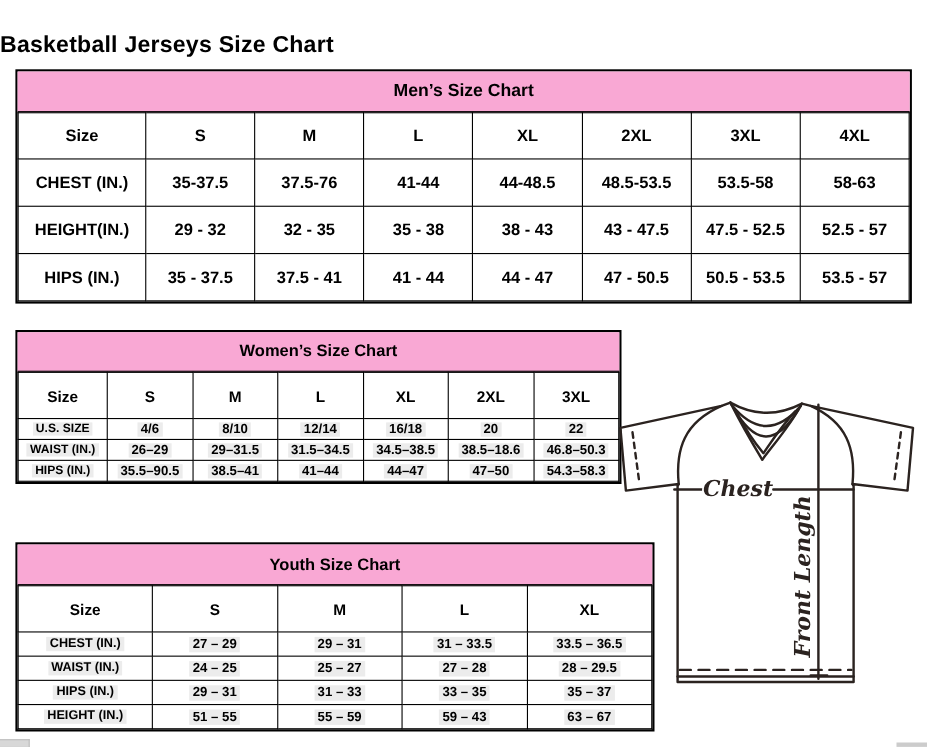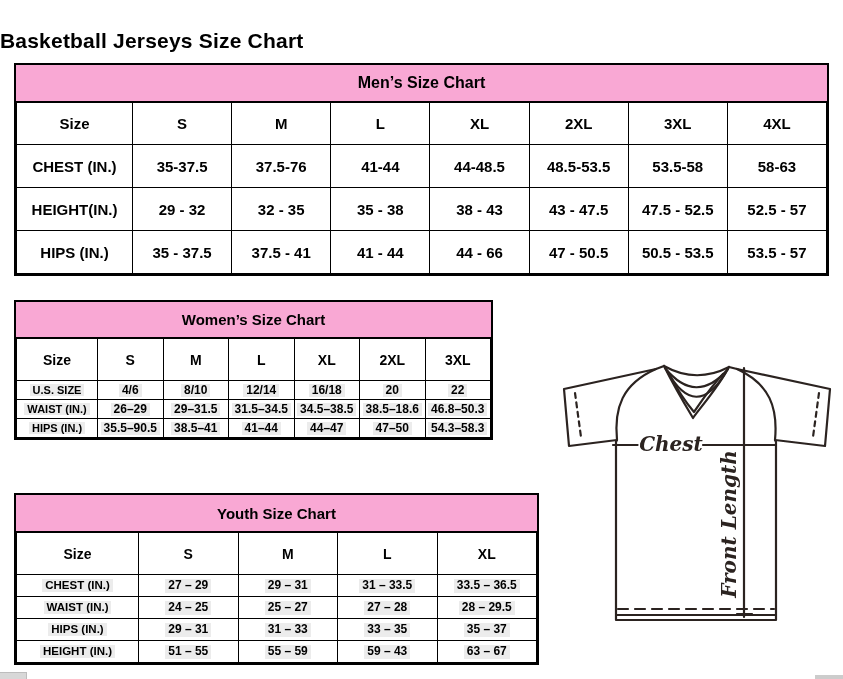--- a/index.html
+++ b/index.html
@@ -29,28 +29,28 @@
     font-weight:bold; padding:0; color:#000;
   }
   
   .men { left:14px; top:63px; width:815px; }
   .men .band { height:36px; font-size:16px; }
   .men thead tr { height:42px; }
   .men tbody tr { height:43px; }
   .men table { font-size:15px; }
   .men thead th:first-child { width:115px; }
   
-  .women { left:14px; top:300px; width:479px; }
+  .women { left:14px; top:300px; width:551px; }
   .women .band { height:35px; font-size:15px; }
   .women thead tr { height:42px; font-size:14px; }
   .women tbody tr { height:19px; font-size:12px; }
   .women tbody th { font-size:11px; }
   .women thead th:first-child { width:80px; }
   
-  .youth { left:14px; top:493px; width:525px; }
+  .youth { left:14px; top:493px; width:581px; }
   .youth .band { height:36px; font-size:15px; }
   .youth thead tr { height:42px; font-size:14px; }
   .youth tbody tr { height:22px; font-size:12px; }
   .youth tbody th { font-size:11.5px; }
   .youth thead th:first-child { width:121px; }
   
   .women tbody span, .youth tbody span {
     background:#ececec; padding:0 3px; display:inline-block; line-height:1.15;
   }
   
@@ -109,21 +109,21 @@
           <td><span>38 - 43</span></td>
           <td><span>43 - 47.5</span></td>
           <td><span>47.5 - 52.5</span></td>
           <td><span>52.5 - 57</span></td>
         </tr>
         <tr>
           <th><span>HIPS (IN.)</span></th>
           <td><span>35 - 37.5</span></td>
           <td><span>37.5 - 41</span></td>
           <td><span>41 - 44</span></td>
-          <td><span>44 - 66</span></td>
+          <td><span>44 - 47</span></td>
           <td><span>47 - 50.5</span></td>
           <td><span>50.5 - 53.5</span></td>
           <td><span>53.5 - 57</span></td>
         </tr>
       </tbody>
   </table>
 </section>
 
 <section class="size-section women">
   <div class="band">Women’s Size Chart</div>

